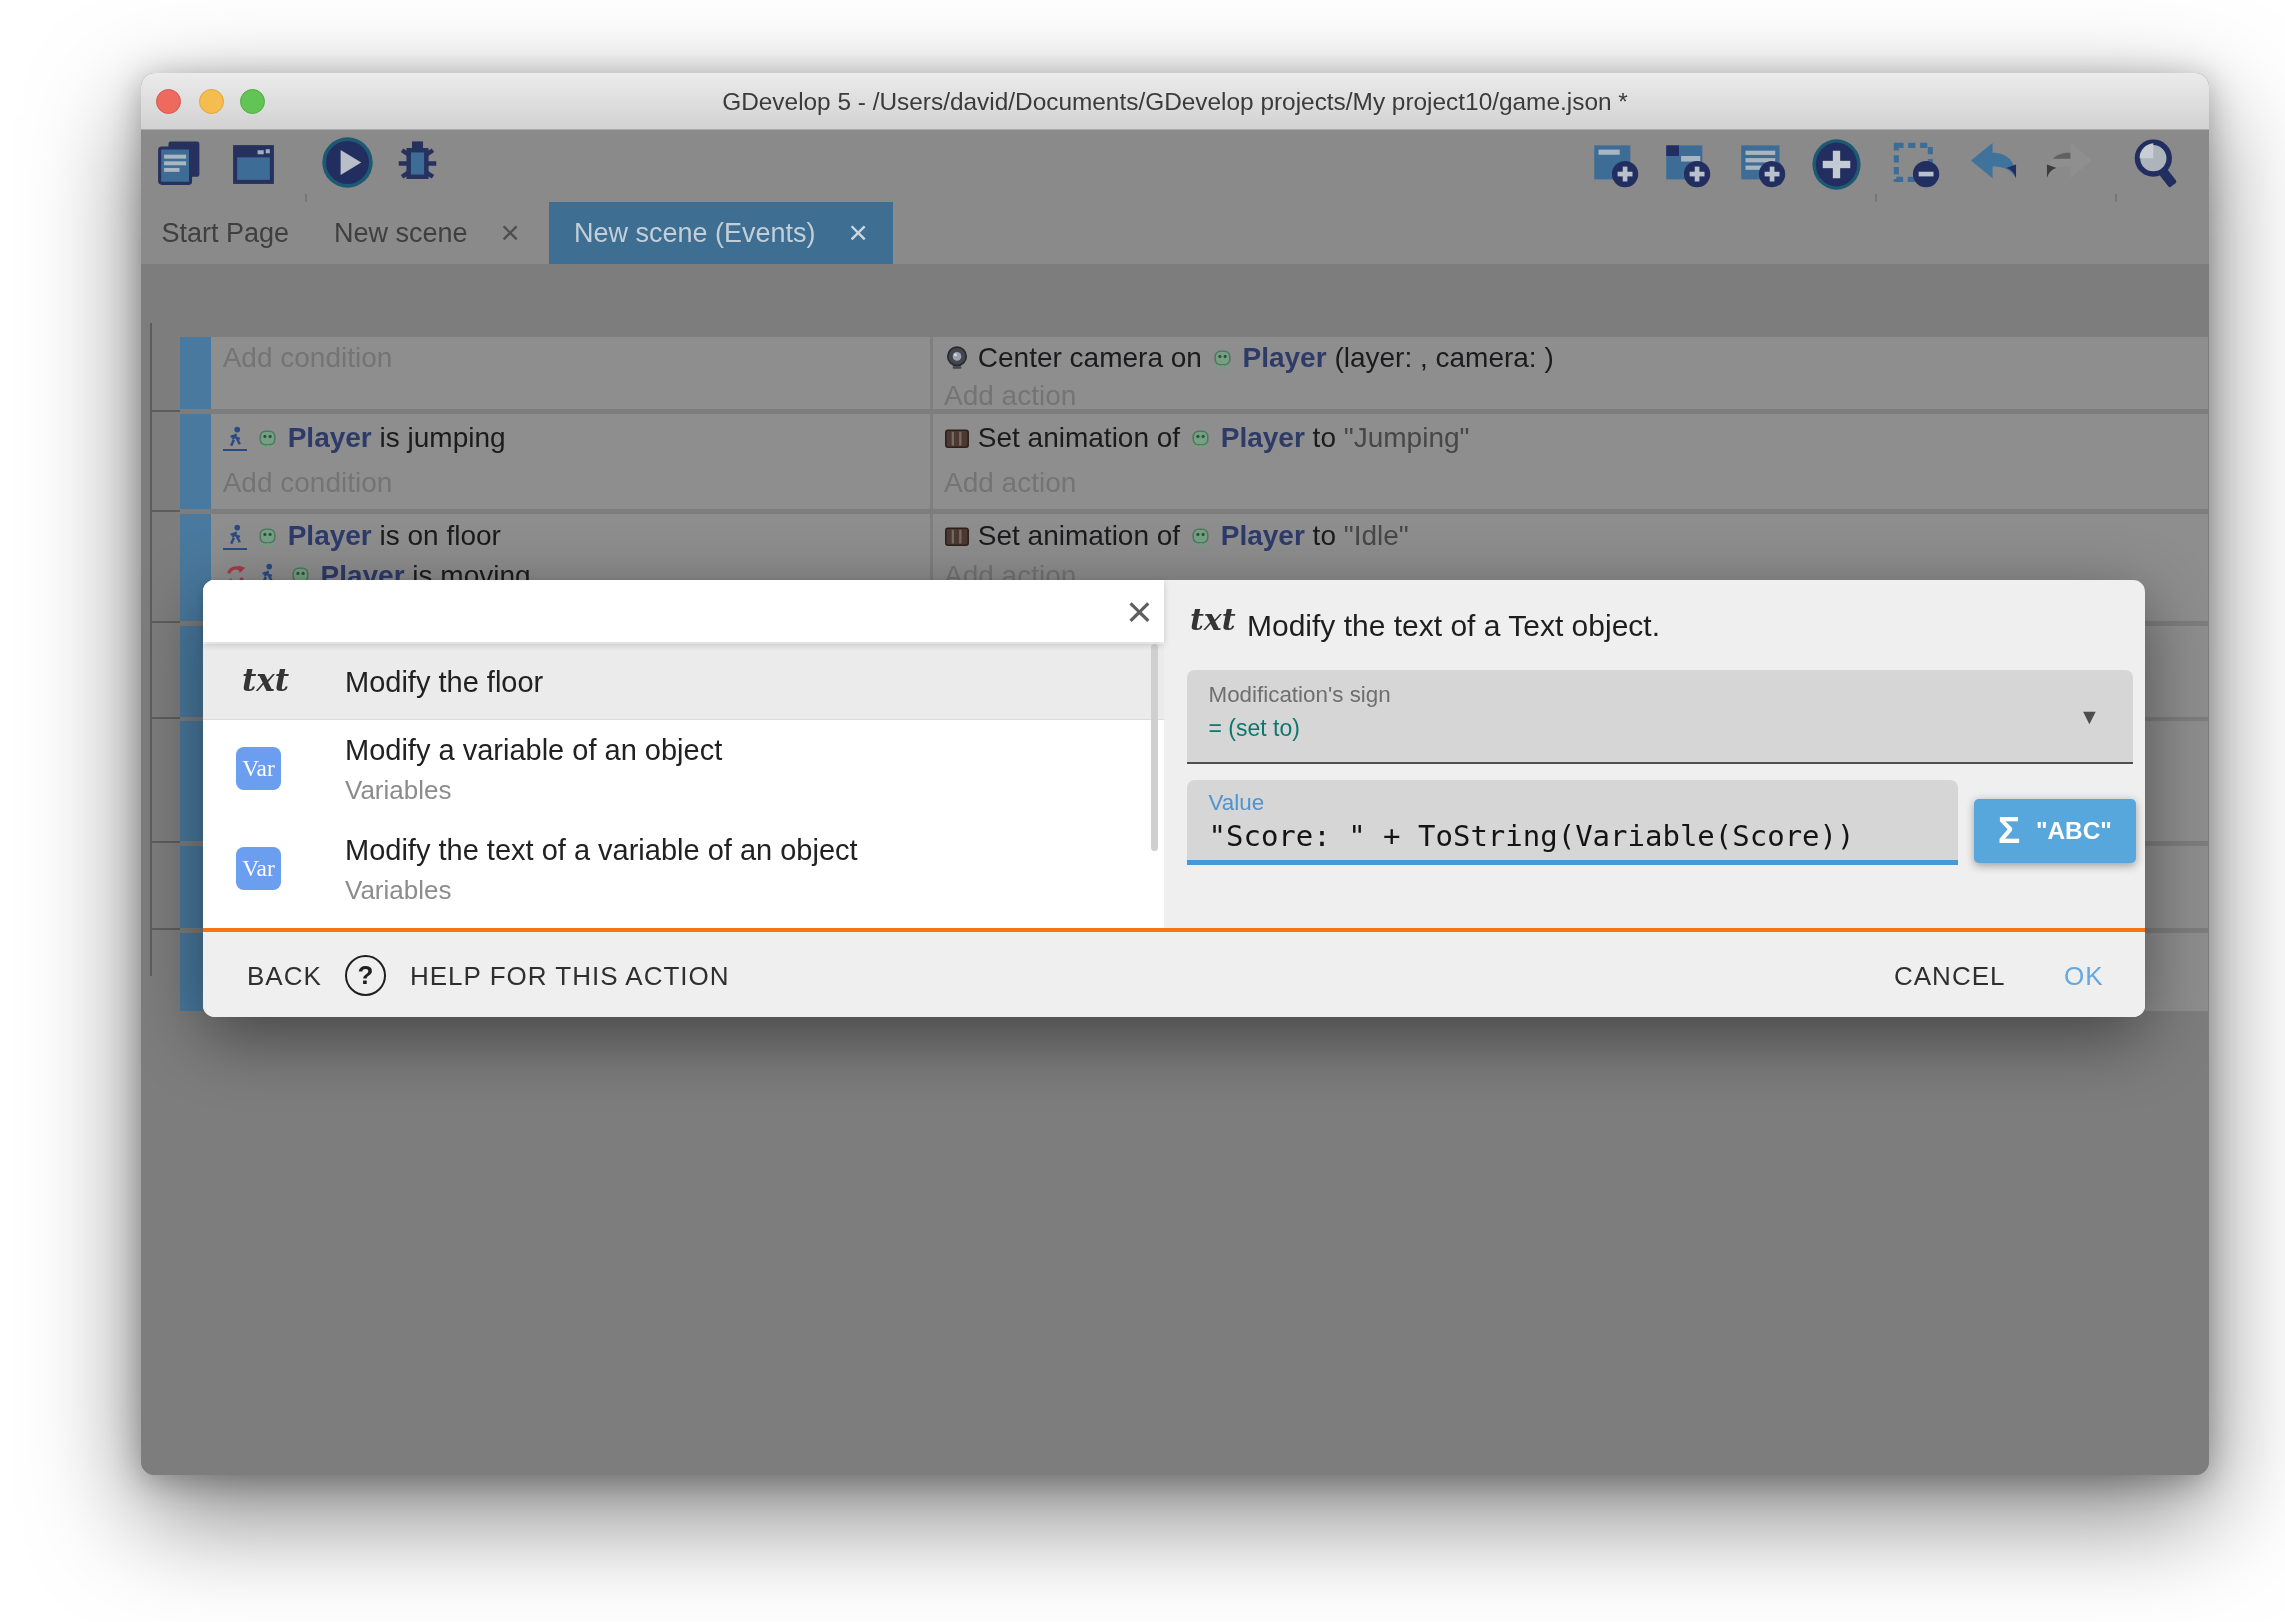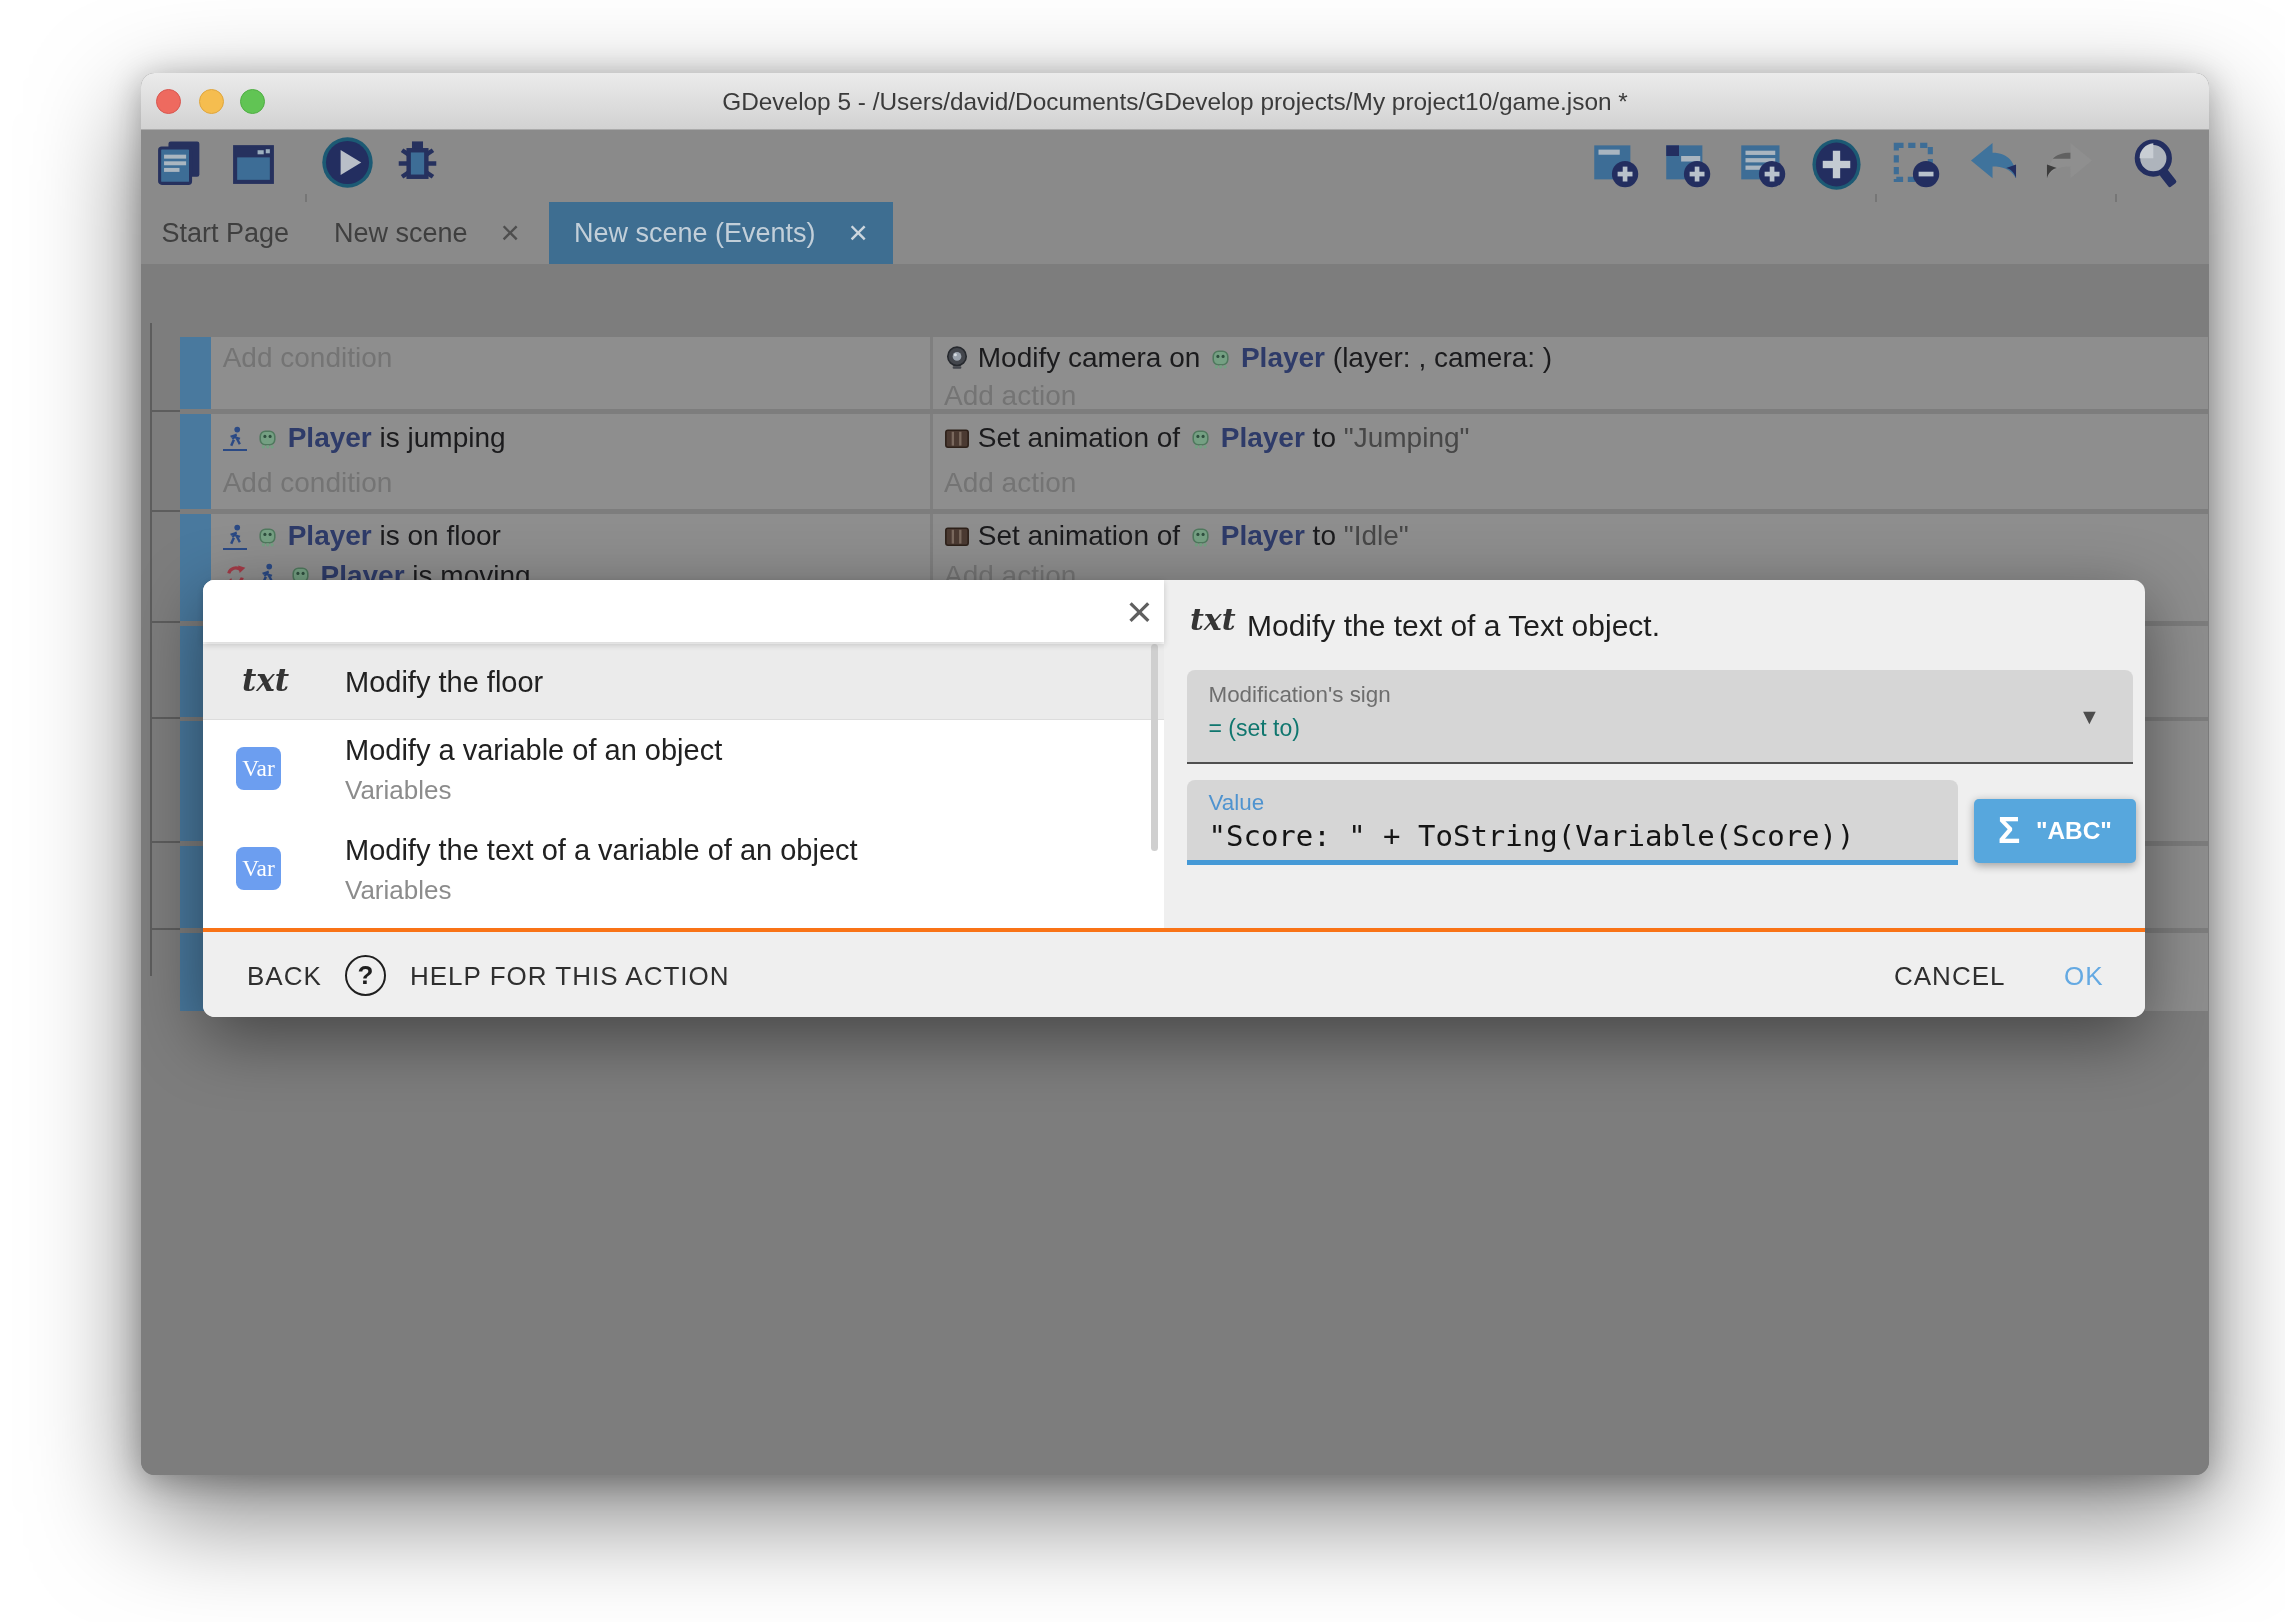--- a/index.html
+++ b/index.html
@@ -245,21 +245,21 @@
       <div class="eline ph" style="left:11.7px;top:3.9px">
         <span>Add condition</span>
       </div>
       <div class="eline" style="left:733px;top:3.9px">
         <svg width="26" height="26" viewBox="0 0 24 24">
             <circle cx="12" cy="10.5" r="8.5" fill="#43464c" stroke="#26292e" stroke-width="1.5"></circle>
             <circle cx="12" cy="10.5" r="4" fill="#9aa2ac"></circle>
             <circle cx="10.5" cy="9" r="1.4" fill="#d7dce1"></circle>
             <rect x="8" y="19.5" width="8" height="2.5" rx="1" fill="#43464c"></rect>
           </svg>
-        <span>Modify camera on</span>
+        <span>Center camera on</span>
         <svg width="25" height="25" viewBox="0 0 24 24">
             <rect x="5" y="5" width="14" height="13" rx="5" fill="#75a083" stroke="#50795e" stroke-width="1.5"></rect>
             <circle cx="9.5" cy="10" r="1.5" fill="#2f4f3f"></circle>
             <circle cx="14.5" cy="10" r="1.5" fill="#2f4f3f"></circle>
             <rect x="6.5" y="18.5" width="3" height="3" rx="1" fill="#75a083"></rect>
             <rect x="10.7" y="18.5" width="3" height="3" rx="1" fill="#75a083"></rect>
             <rect x="14.9" y="18.5" width="3" height="3" rx="1" fill="#75a083"></rect>
           </svg>
         <span class="obj">Player</span>
         <span>(layer: , camera: )</span>

